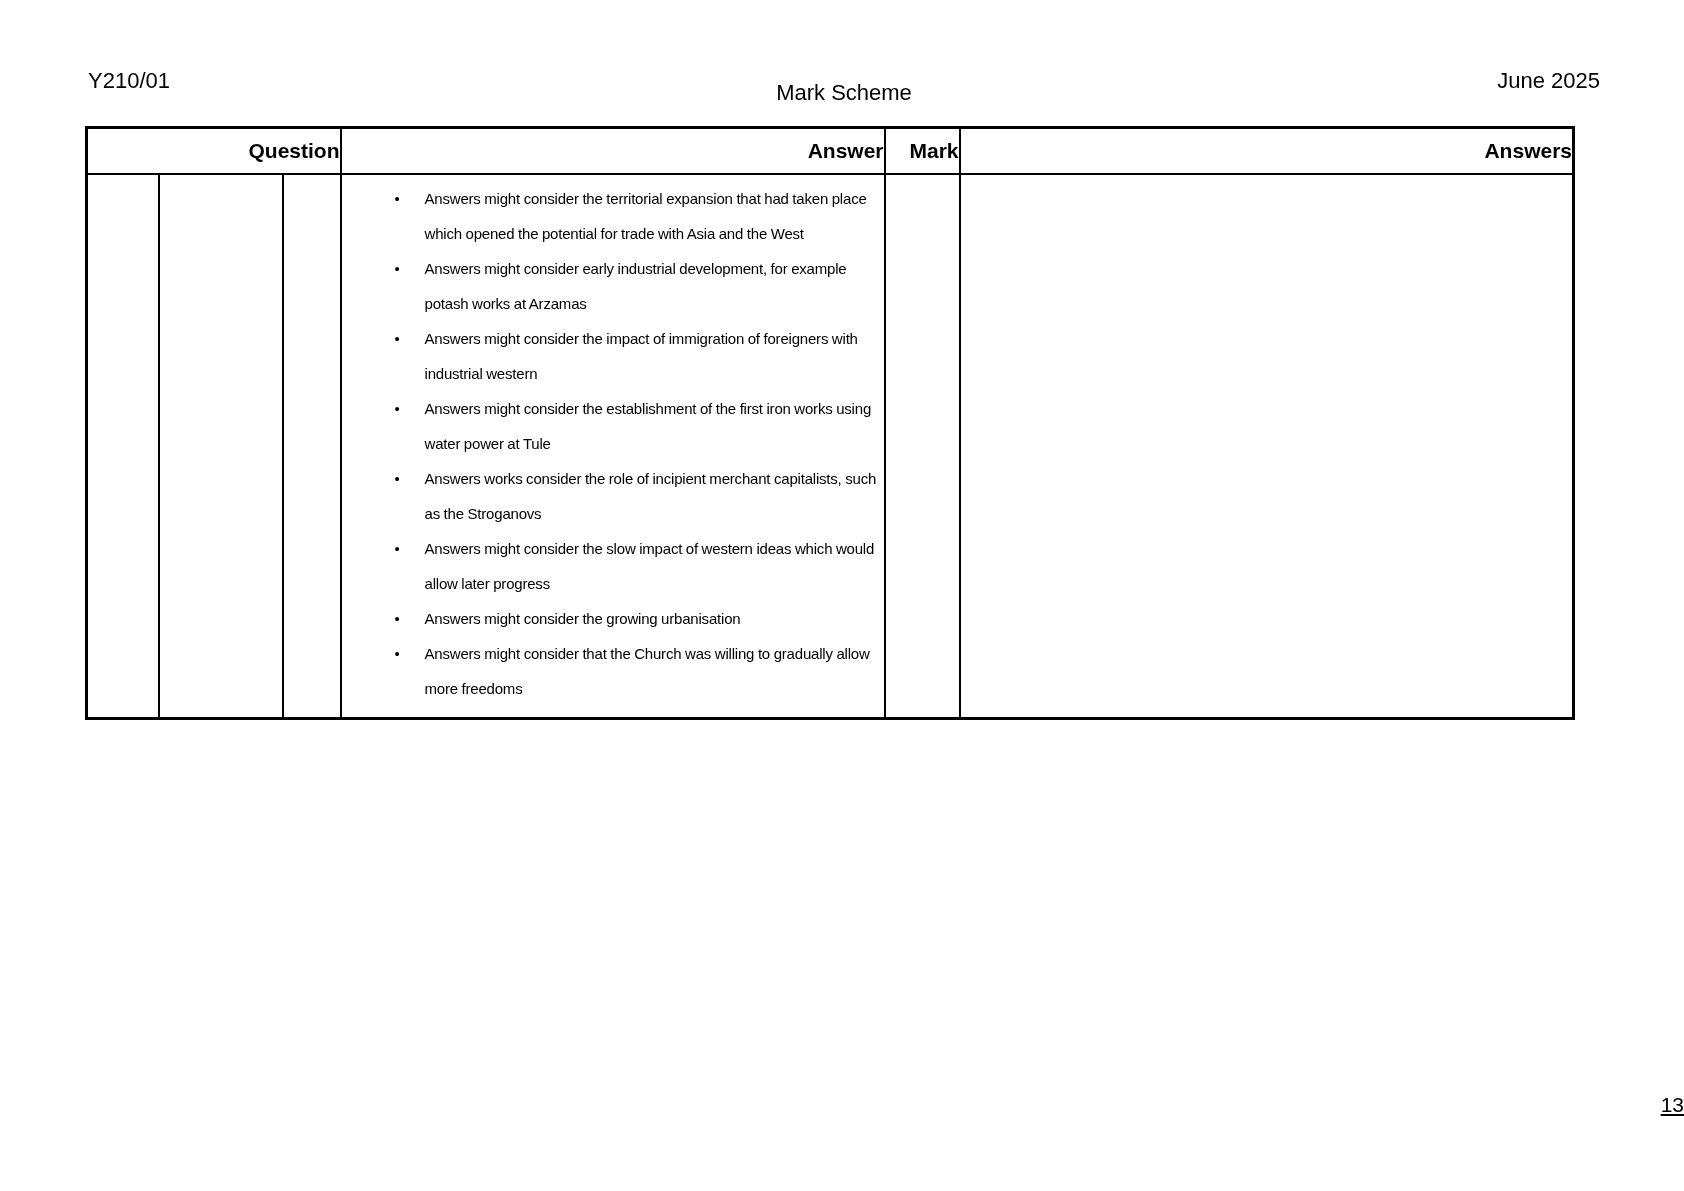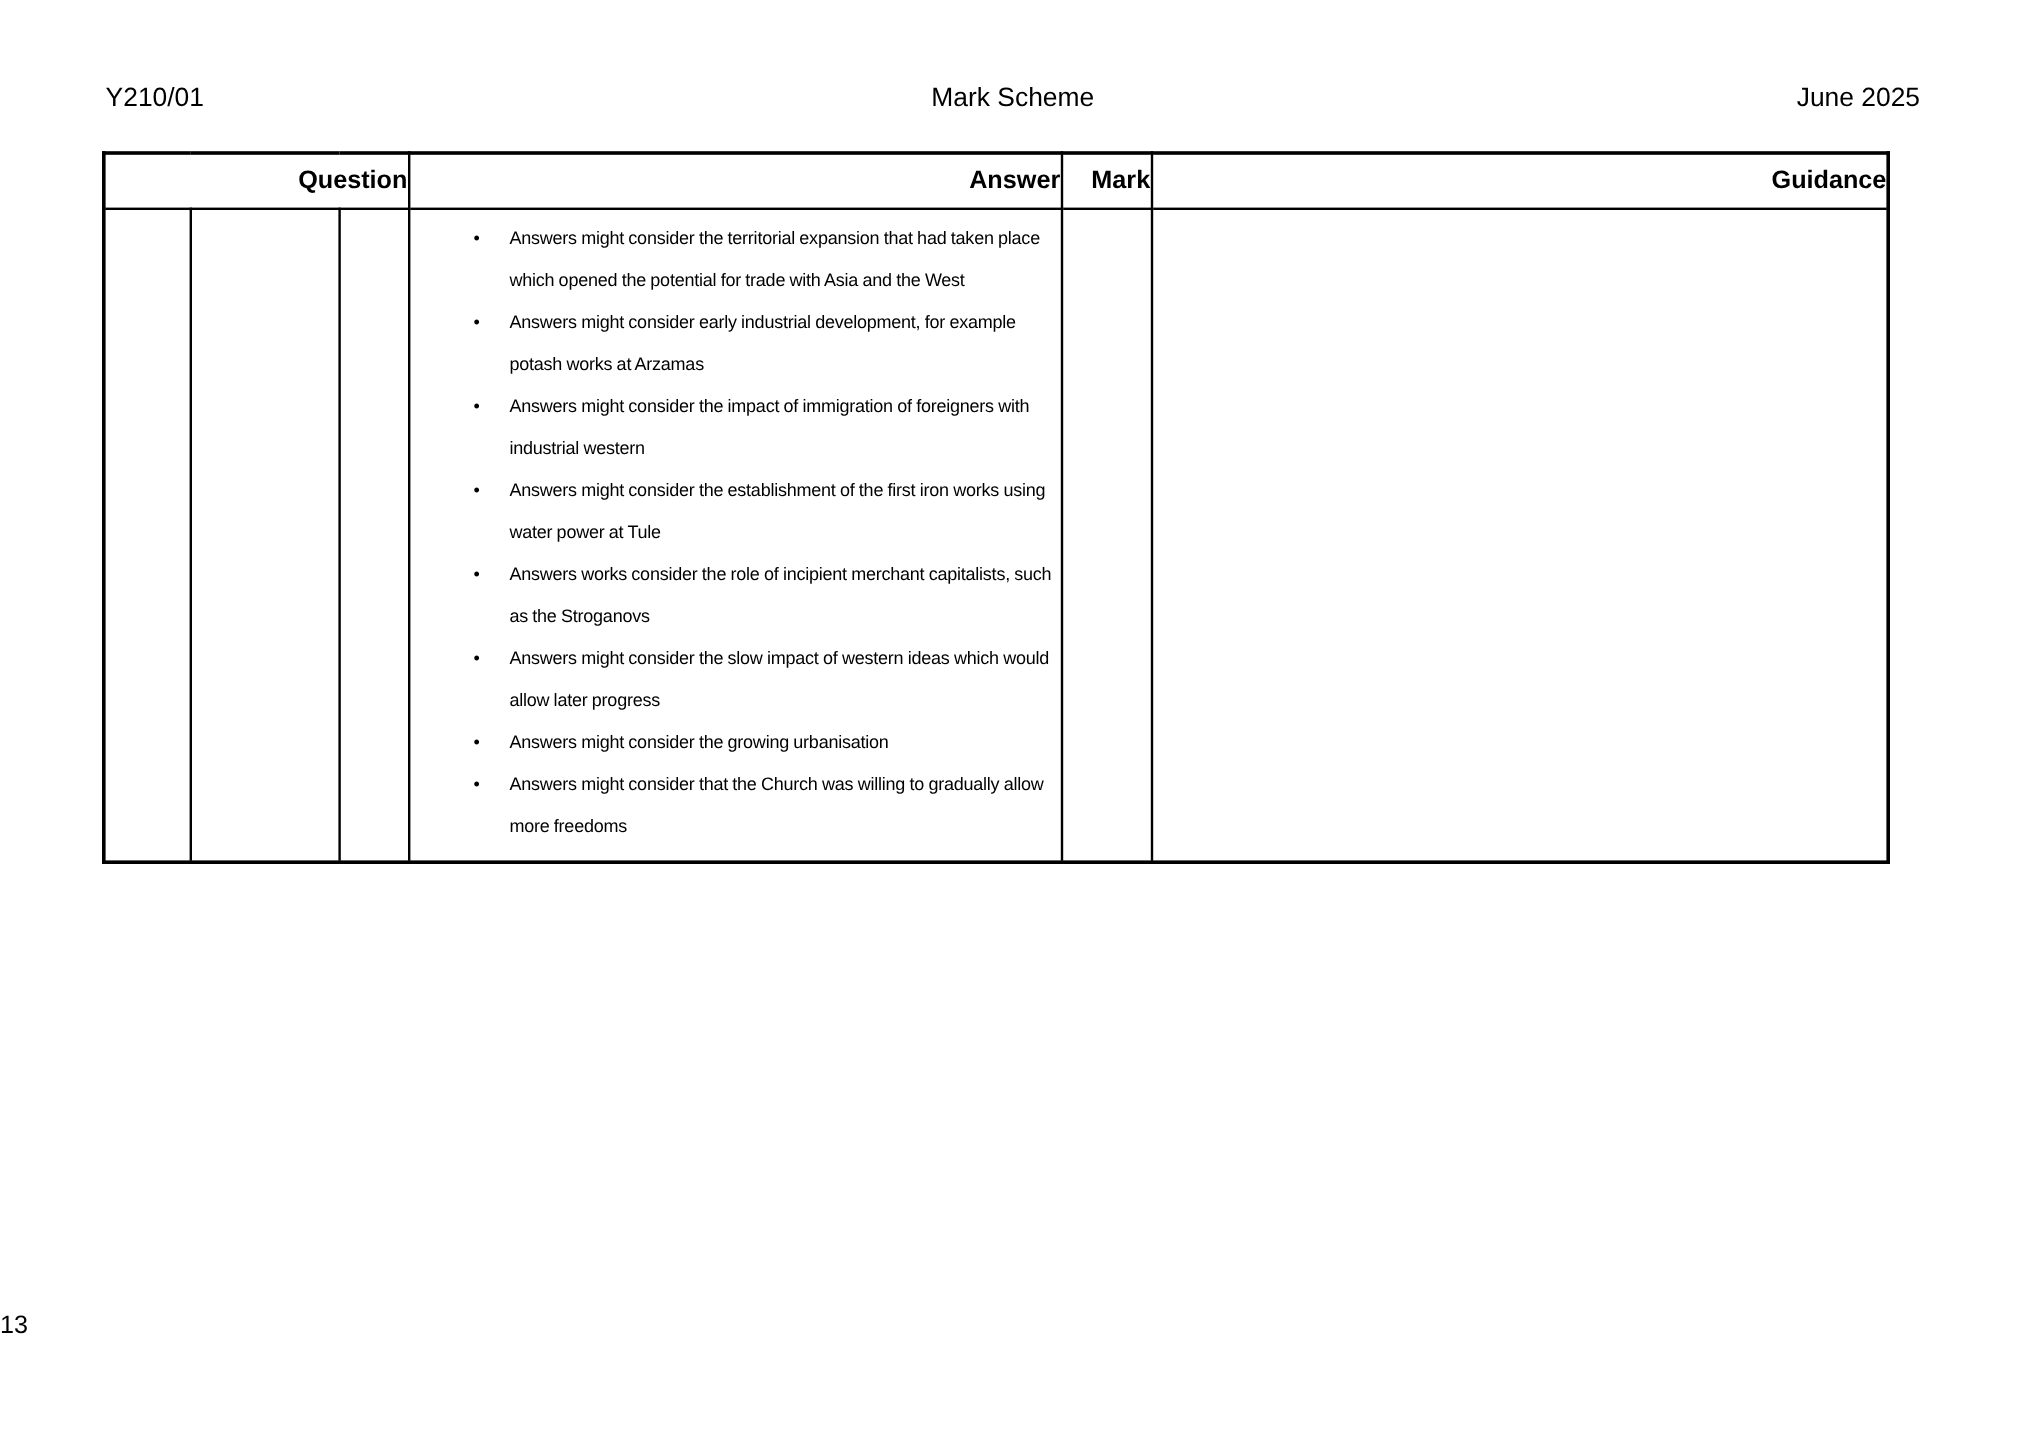--- a/index.html
+++ b/index.html
@@ -14,21 +14,21 @@
   .doc-header {
     position: absolute;
     left: 88px;
     right: 84px;
     top: 68px;
     height: 28px;
     font-size: 22px;
     line-height: 26px;
   }
   .doc-header .hdr-left  { position: absolute; left: 0; top: 0; }
-  .doc-header .hdr-center{ position: absolute; left: 50%; top: 0; transform: translateX(-50%); }
+  .doc-header .hdr-center{ position: absolute; left: 50%; top: 12px; transform: translateX(-50%); }
   .doc-header .hdr-right { position: absolute; right: 0; top: 0; }
 
   table.ms-table {
     position: absolute;
     left: 85px;
     top: 126px;
     width: 1487px;
     border-collapse: collapse;
     table-layout: fixed;
     border: 3px solid #000;
@@ -64,22 +64,23 @@
     content: "\2022";
     position: absolute;
     left: 2px;
     top: 0;
   }
   .page-number {
     position: absolute;
     left: 0;
     top: 1093px;
     width: 100%;
-    text-align: left;
+    text-align: right;
     font-size: 21px;
+    text-decoration: underline;
   }
 </style>
 </head>
 <body>
 
 <div class="doc-header">
   <span class="hdr-left">Y210/01</span>
   <span class="hdr-center">Mark Scheme</span>
   <span class="hdr-right">June 2025</span>
 </div>
@@ -91,21 +92,21 @@
     <col style="width:58px">
     <col style="width:544px">
     <col style="width:75px">
     <col style="width:614px">
   </colgroup>
   <thead>
     <tr>
       <th colspan="3">Question</th>
       <th>Answer</th>
       <th>Mark</th>
-      <th>Guidance</th>
+      <th>Answers</th>
     </tr>
   </thead>
   <tbody>
     <tr>
       <td class="body-cell"></td>
       <td class="body-cell"></td>
       <td class="body-cell"></td>
       <td class="body-cell">
         <ul class="bullets">
           <li>Answers might consider the territorial expansion that had taken place which opened the potential for trade with Asia and the West</li>

